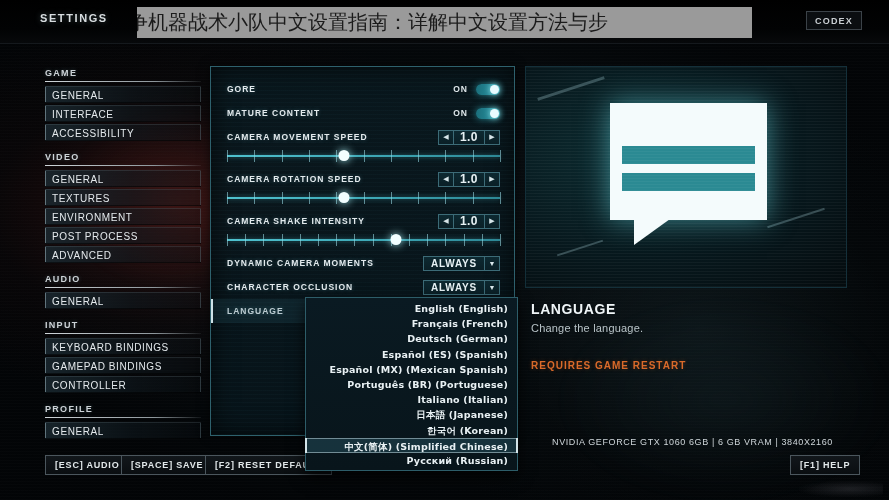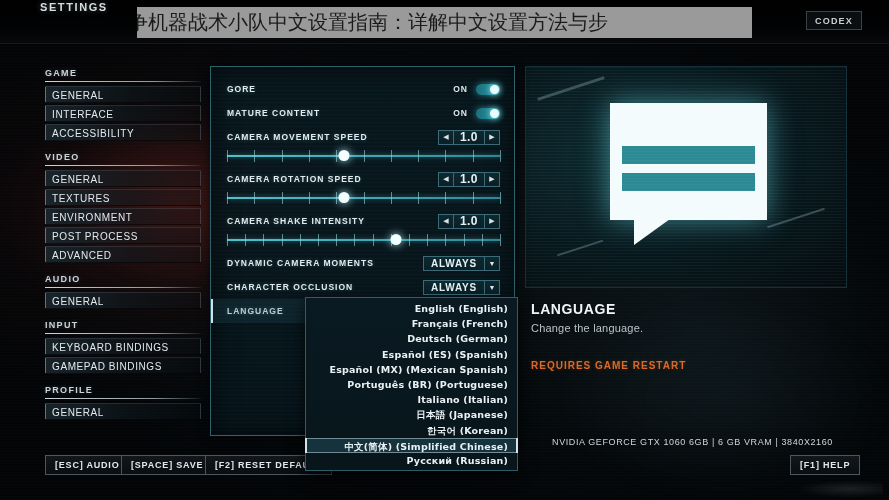--- a/index.html
+++ b/index.html
@@ -36,21 +36,21 @@
   }
 
   
   #topbar {
     position: absolute; left: 0; top: 0; width: 889px; height: 44px;
     background: linear-gradient(180deg, #000 0%, #020304 70%, #07090b 100%);
     border-bottom: 1px solid #15191d;
     z-index: 40;
   }
   #settings-title {
-    position: absolute; left: 40px; top: 1px;
+    position: absolute; left: 40px; top: 12px;
     color: #d8dde0; font-size: 11px; font-weight: bold;
     letter-spacing: 1.6px;
     text-shadow: 0 0 6px rgba(160,200,210,.35);
   }
   #codex-badge {
     position: absolute; right: 27px; top: 11px;
     border: 1px solid #3b4248;
     background: #0b0e11;
     color: #c9ced2;
     font-size: 9px; font-weight: bold; letter-spacing: 1.2px;
@@ -376,20 +376,21 @@
     <div class="nav-group">
       <div class="nav-group-label">AUDIO</div>
       <div class="nav-group-rule"></div>
       <div class="nav-item"><span>GENERAL</span></div>
     </div>
     <div class="nav-group">
       <div class="nav-group-label">INPUT</div>
       <div class="nav-group-rule"></div>
       <div class="nav-item"><span>KEYBOARD BINDINGS</span></div>
       <div class="nav-item"><span>GAMEPAD BINDINGS</span></div>
+      <div class="nav-item"><span>CONTROLLER</span></div>
     </div>
     <div class="nav-group">
       <div class="nav-group-label">PROFILE</div>
       <div class="nav-group-rule"></div>
       <div class="nav-item"><span>GENERAL</span></div>
     </div>
   </div>
 
 <div id="settings-panel">
   <div id="rows">

